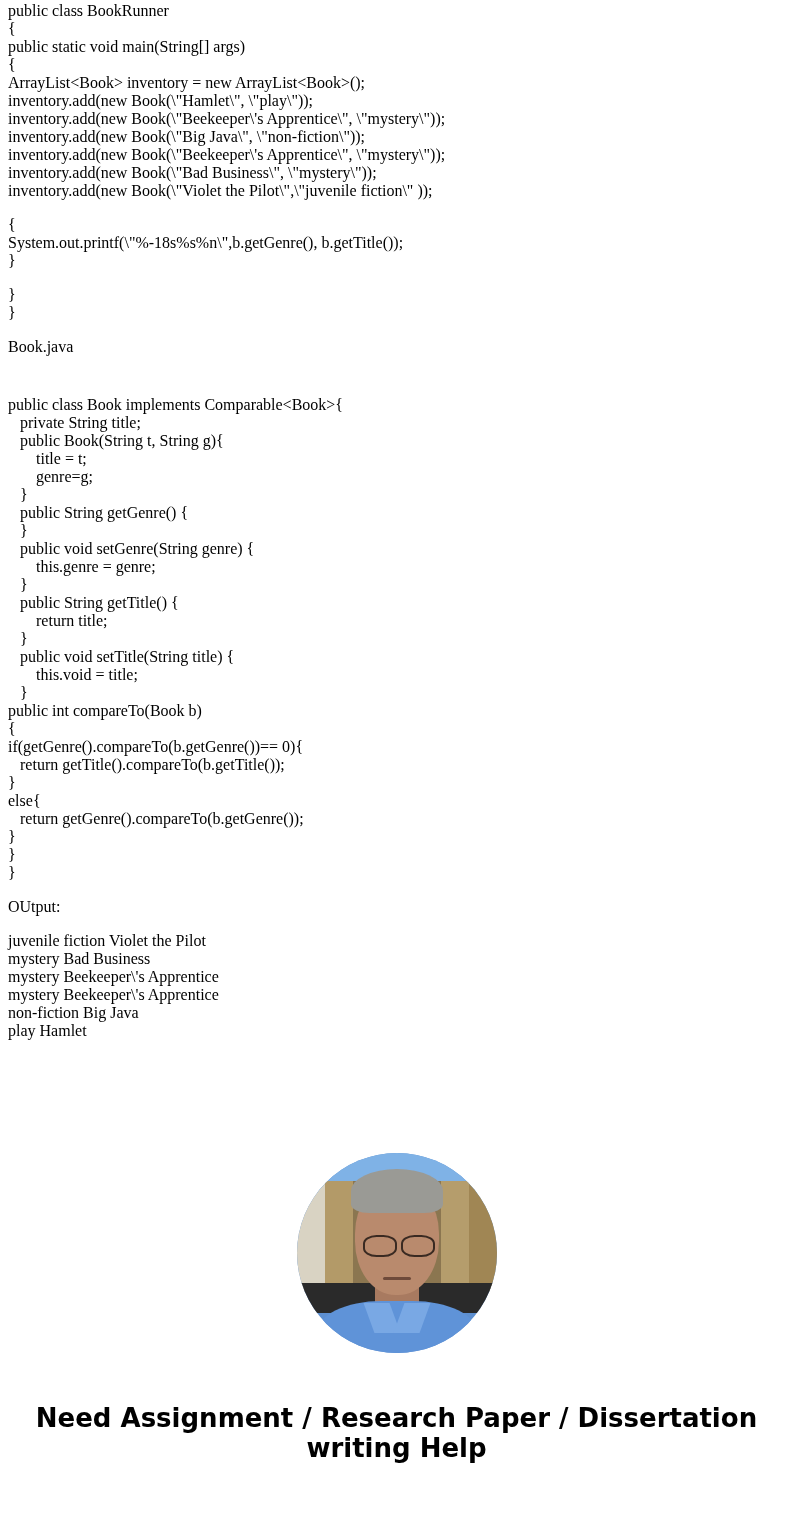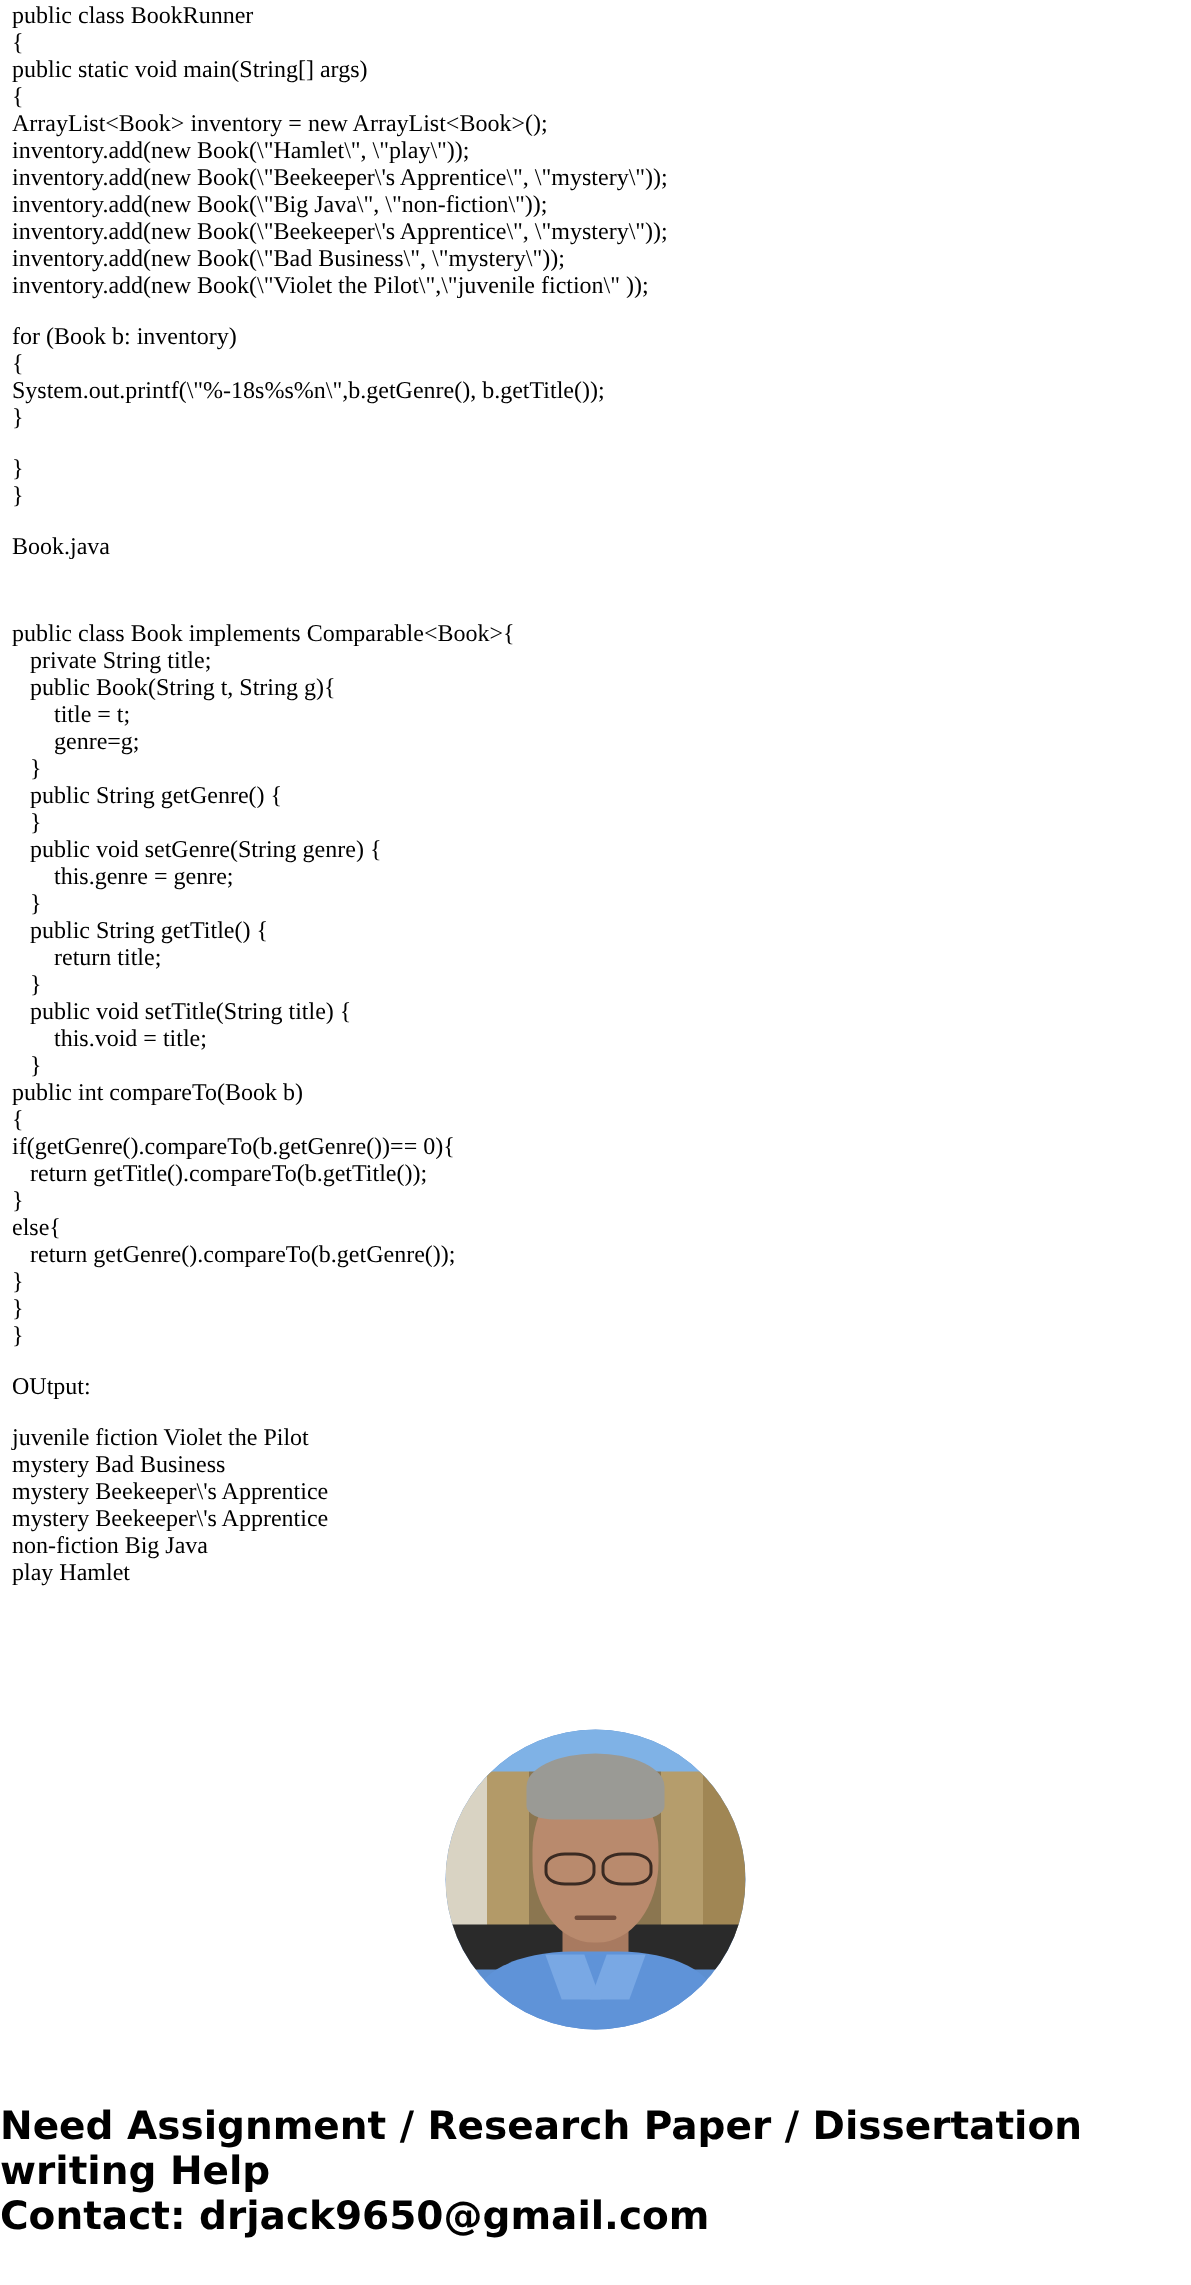--- a/index.html
+++ b/index.html
@@ -33,21 +33,21 @@
   .av-collar-l { position: absolute; left: 72px; top: 150px; width: 26px; height: 30px; background: #79a8e4; transform: skewX(20deg); }
   .av-collar-r { position: absolute; left: 102px; top: 150px; width: 26px; height: 30px; background: #79a8e4; transform: skewX(-20deg); }
   .av-neck { position: absolute; left: 78px; top: 125px; width: 44px; height: 30px; background: #a87a60; }
   .av-face { position: absolute; left: 58px; top: 30px; width: 84px; height: 112px; border-radius: 45% 45% 48% 48%; background: #b98a6d; }
   .av-hair { position: absolute; left: 54px; top: 16px; width: 92px; height: 44px; border-radius: 50% 50% 20% 20%; background: #9a9a95; }
   .av-glass-l { position: absolute; left: 66px; top: 82px; width: 30px; height: 18px; border: 2px solid #3a2a22; border-radius: 40%; }
   .av-glass-r { position: absolute; left: 104px; top: 82px; width: 30px; height: 18px; border: 2px solid #3a2a22; border-radius: 40%; }
   .av-mouth { position: absolute; left: 86px; top: 124px; width: 28px; height: 3px; background: #6e4a3a; border-radius: 2px; }
   .promo {
     position: absolute; left: 0; top: 1403px; width: 793px;
-    text-align: left;
+    text-align: center;
     font-family: "DejaVu Sans", sans-serif;
     font-weight: bold;
     font-size: 26px;
     line-height: 30px;
     color: #000;
   }
 </style>
 </head>
 <body>
 
@@ -58,21 +58,20 @@
     <div class="line">public static void main(String[] args)</div>
     <div class="line">{</div>
     <div class="line">ArrayList&lt;Book&gt; inventory = new ArrayList&lt;Book&gt;();</div>
     <div class="line">inventory.add(new Book(\"Hamlet\", \"play\"));</div>
     <div class="line">inventory.add(new Book(\"Beekeeper\'s Apprentice\", \"mystery\"));</div>
     <div class="line">inventory.add(new Book(\"Big Java\", \"non-fiction\"));</div>
     <div class="line">inventory.add(new Book(\"Beekeeper\'s Apprentice\", \"mystery\"));</div>
     <div class="line">inventory.add(new Book(\"Bad Business\", \"mystery\"));</div>
     <div class="line">inventory.add(new Book(\"Violet the Pilot\",\"juvenile fiction\" ));</div>
     <div class="gap"></div>
-    <div class="line">for (Book b: inventory)</div>
     <div class="line">{</div>
     <div class="line">System.out.printf(\"%-18s%s%n\",b.getGenre(), b.getTitle());</div>
     <div class="line">}</div>
     <div class="gap"></div>
     <div class="line">}</div>
     <div class="line">}</div>
   </div>
 
   <div class="gap"></div>
   <div class="line bold">Book.java</div>
@@ -135,14 +134,13 @@
   <div class="av-face"></div>
   <div class="av-hair"></div>
   <div class="av-glass-l"></div>
   <div class="av-glass-r"></div>
   <div class="av-mouth"></div>
 </div>
 
 <div class="promo">
   <div>Need Assignment / Research Paper / Dissertation</div>
   <div>writing Help</div>
-  <div>Contact: drjack9650@gmail.com</div>
 </div>
 
 </body></html>

